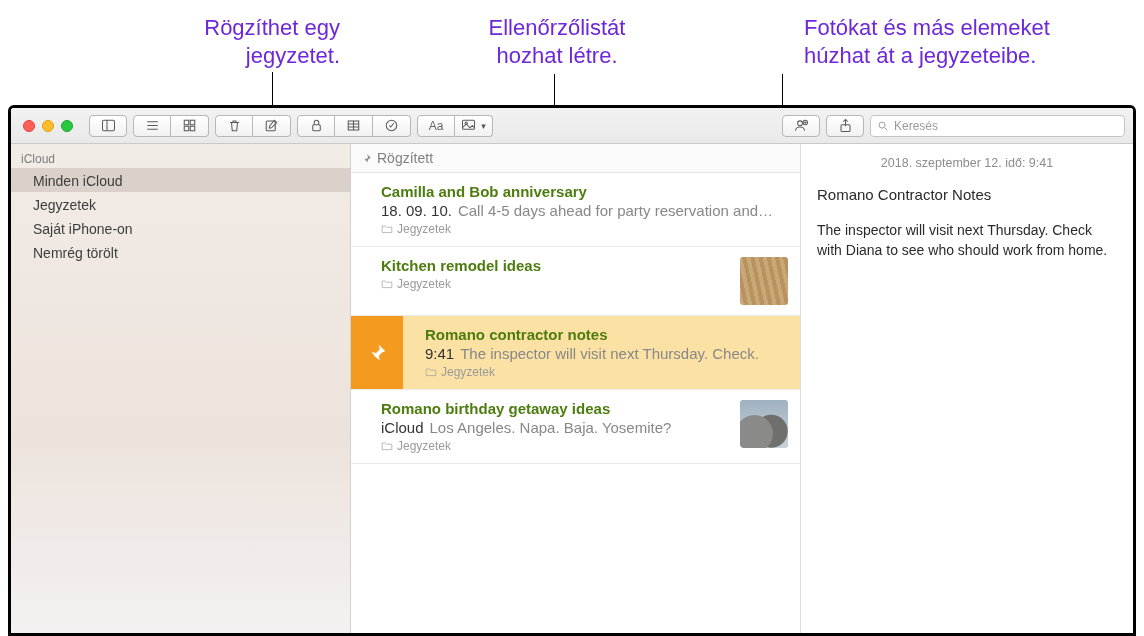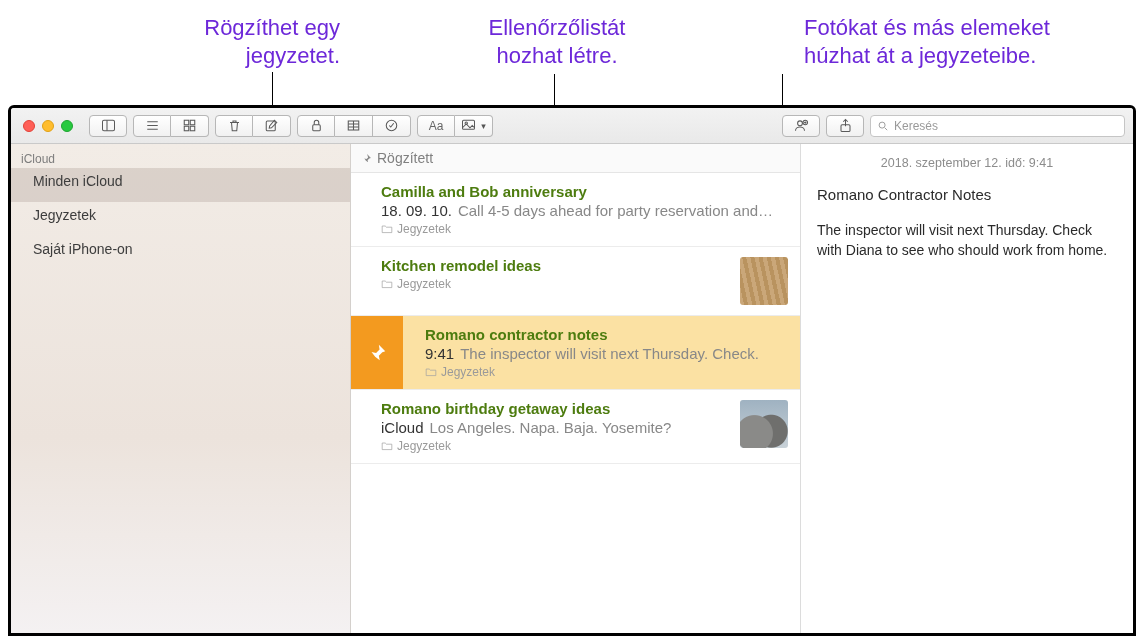--- a/index.html
+++ b/index.html
@@ -78,21 +78,21 @@
 
   .panes{ flex:1; display:flex; min-height:0;}
   .sidebar{
     width: 340px;
     background: linear-gradient(#f2ece6,#ece3dc 60%,#f4f1f2);
     border-right:1px solid #d4d0cc;
     font-size:14px; color:#3d3d3d;
     padding-top:4px;
   }
   .sb-header{ font-size:12px; color:#7d7d7d; padding:4px 10px 2px;}
-  .sb-item{ padding:5px 10px 13px 22px; cursor:pointer;}
+  .sb-item{ padding:5px 10px 3px 22px; cursor:pointer;}
   .sb-item.selected{ background:rgba(135,120,110,0.22); }
 
   .note-list{
     width:450px;
     border-right:1px solid #dcdcdc;
     background:#fff;
     overflow:auto;
     font-size:13.5px;
   }
   .nl-section{
@@ -266,20 +266,21 @@
     </div>
   </div>
 
   <div class="panes">
 
     <div class="sidebar">
       <div class="sb-header">iCloud</div>
       <div class="sb-item selected">Minden iCloud</div>
       <div class="sb-item">Jegyzetek</div>
       <div class="sb-item">Saját iPhone-on</div>
+      <div class="sb-item">Nemrég törölt</div>
     </div>
 
     <div class="note-list">
       <div class="nl-section">
         <svg viewBox="0 0 20 20" style="width:11px;height:11px;fill:#8a8a8a">
             <path d="M11 2l7 7-3 1-3 3 1 4-4-3-5 5 5-5-3-4 4 1 3-3z"></path>
           </svg>
         <span>Rögzített</span>
       </div>
 

